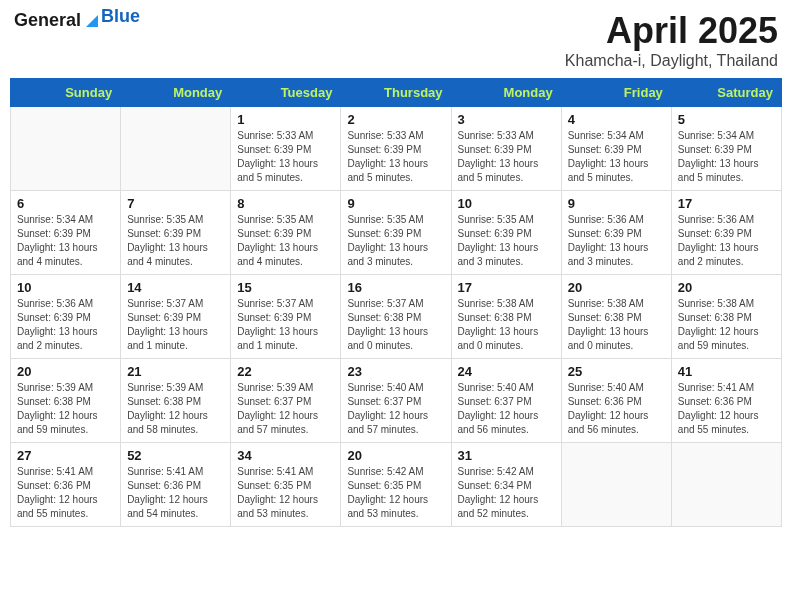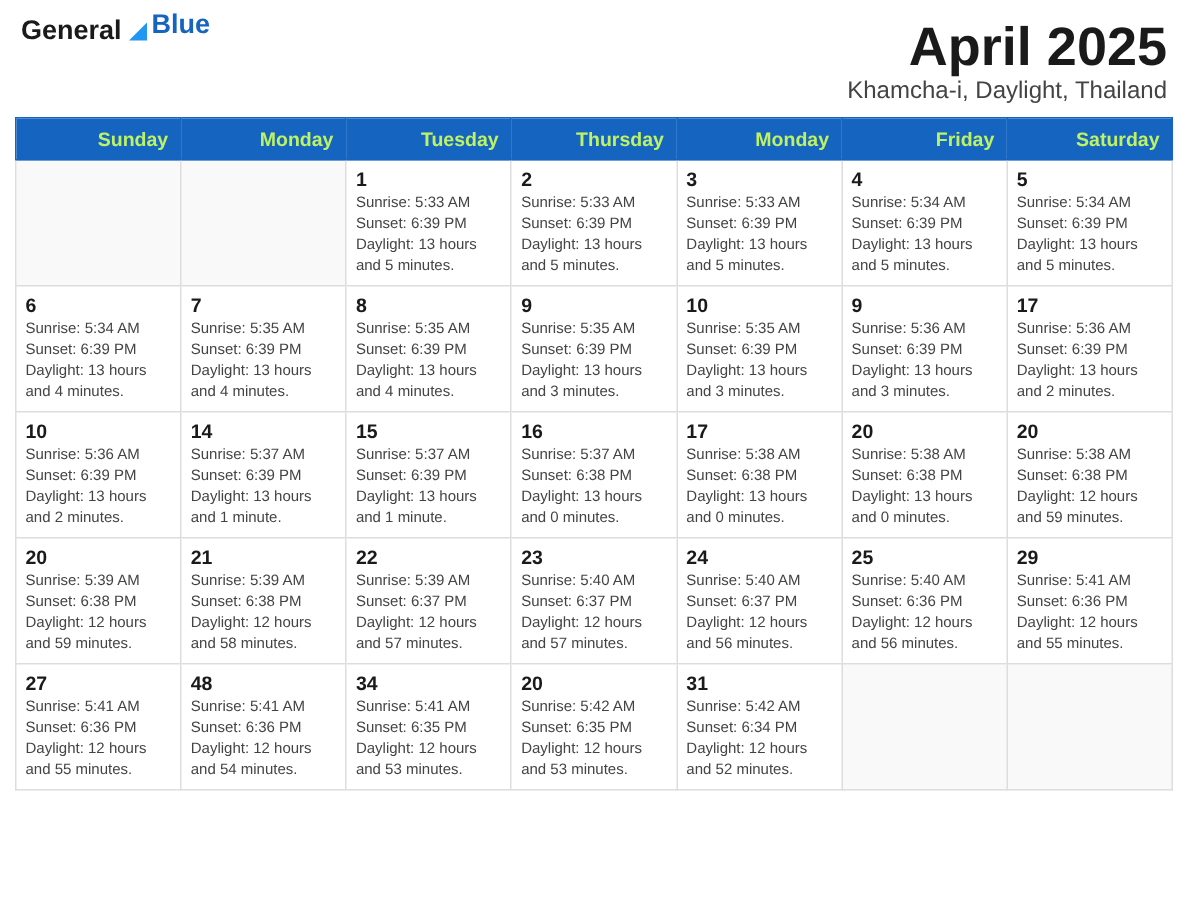--- a/index.html
+++ b/index.html
@@ -261,35 +261,35 @@
 Sunset: 6:37 PM
 Daylight: 12 hours and 56 minutes.</div>
         </td>
         <td>
           <span class="day-number">25</span>
           <div class="day-info" style="white-space: pre-line;">Sunrise: 5:40 AM
 Sunset: 6:36 PM
 Daylight: 12 hours and 56 minutes.</div>
         </td>
         <td>
-          <span class="day-number">29</span>
+          <span class="day-number">41</span>
           <div class="day-info" style="white-space: pre-line;">Sunrise: 5:41 AM
 Sunset: 6:36 PM
 Daylight: 12 hours and 55 minutes.</div>
         </td>
       </tr>
       <tr>
         <td>
           <span class="day-number">27</span>
           <div class="day-info" style="white-space: pre-line;">Sunrise: 5:41 AM
 Sunset: 6:36 PM
 Daylight: 12 hours and 55 minutes.</div>
         </td>
         <td>
-          <span class="day-number">48</span>
+          <span class="day-number">52</span>
           <div class="day-info" style="white-space: pre-line;">Sunrise: 5:41 AM
 Sunset: 6:36 PM
 Daylight: 12 hours and 54 minutes.</div>
         </td>
         <td>
           <span class="day-number">34</span>
           <div class="day-info" style="white-space: pre-line;">Sunrise: 5:41 AM
 Sunset: 6:35 PM
 Daylight: 12 hours and 53 minutes.</div>
         </td>

